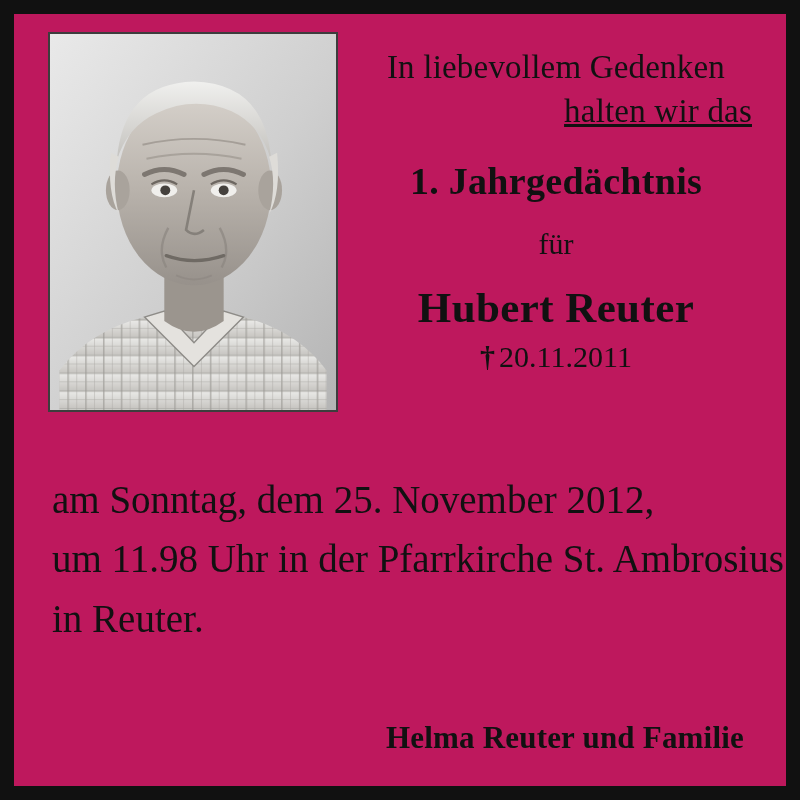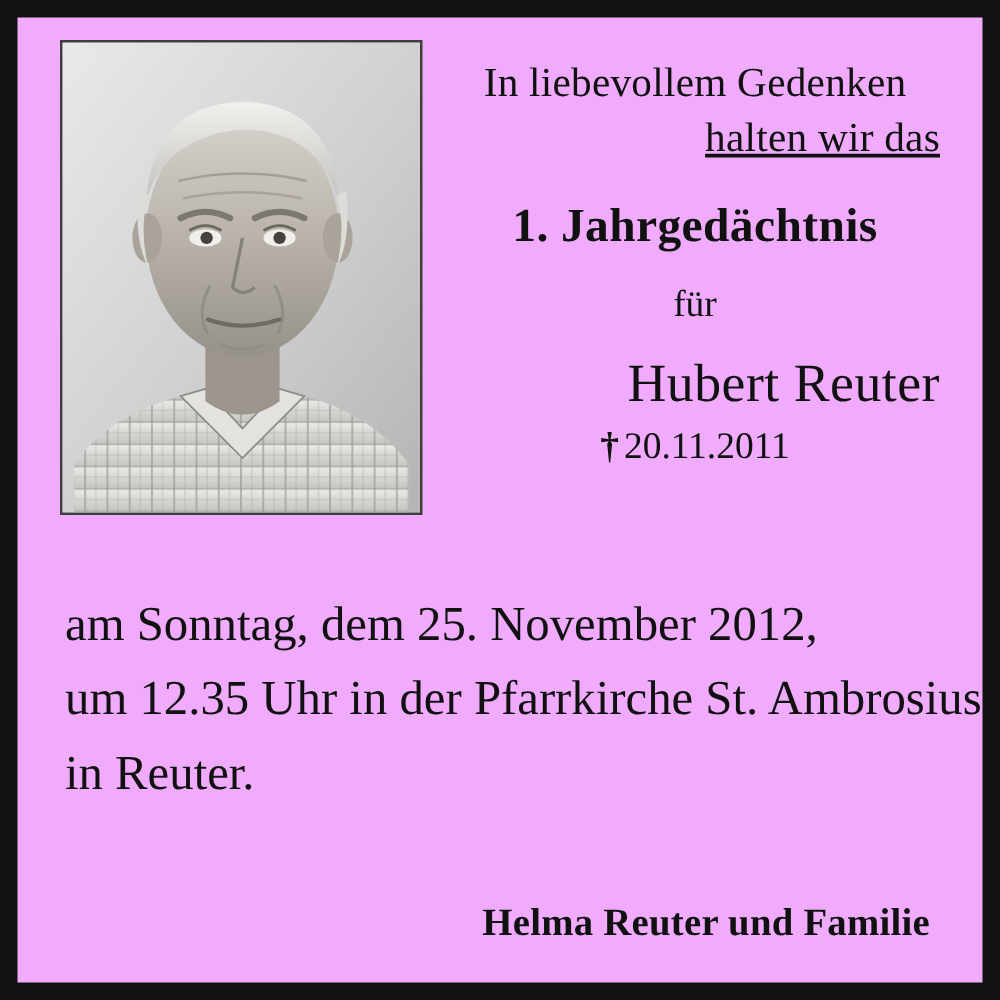--- a/index.html
+++ b/index.html
@@ -13,21 +13,21 @@
     font-family: "Liberation Serif", serif;
     color: #111111;
     overflow: hidden;
   }
 
   .notice {
     position: relative;
     box-sizing: border-box;
     width: 800px;
     height: 800px;
-    background: #f0abfc;
+    background: #be185d;
     border: 14px solid #111111;
     padding: 18px 34px 20px 34px;
   }
 
   .top-area {
     display: flex;
     flex-direction: row;
     align-items: flex-start;
     gap: 22px;
   }
@@ -76,24 +76,23 @@
     font-weight: bold;
     margin: 26px 0 0 0;
     letter-spacing: 0.3px;
   }
   .fuer {
     font-size: 30px;
     margin: 24px 0 0 0;
   }
   .name {
     font-size: 43px;
-    font-weight: normal;
+    font-weight: bold;
     margin: 22px 0 0 0;
     letter-spacing: 0.4px;
-    text-align: right;
   }
   .death-date {
     font-size: 30px;
     margin: 8px 0 0 0;
   }
   .cross {
     font-weight: bold;
     padding-right: 4px;
   }
 
@@ -208,19 +207,19 @@
       <div class="name">Hubert Reuter</div>
       <div class="death-date">
         <span class="cross">†</span><span>20.11.2011</span>
       </div>
     </div>
 
   </div>
 
   <div class="body-text">
     <span>am Sonntag, dem 25. November 2012,</span>
-    <span>um 12.35 Uhr in der Pfarrkirche St. Ambrosius</span>
+    <span>um 11.98 Uhr in der Pfarrkirche St. Ambrosius</span>
     <span>in Reuter.</span>
   </div>
 
   <div class="signature">Helma Reuter und Familie</div>
 
 </div>
 
 </body></html>

